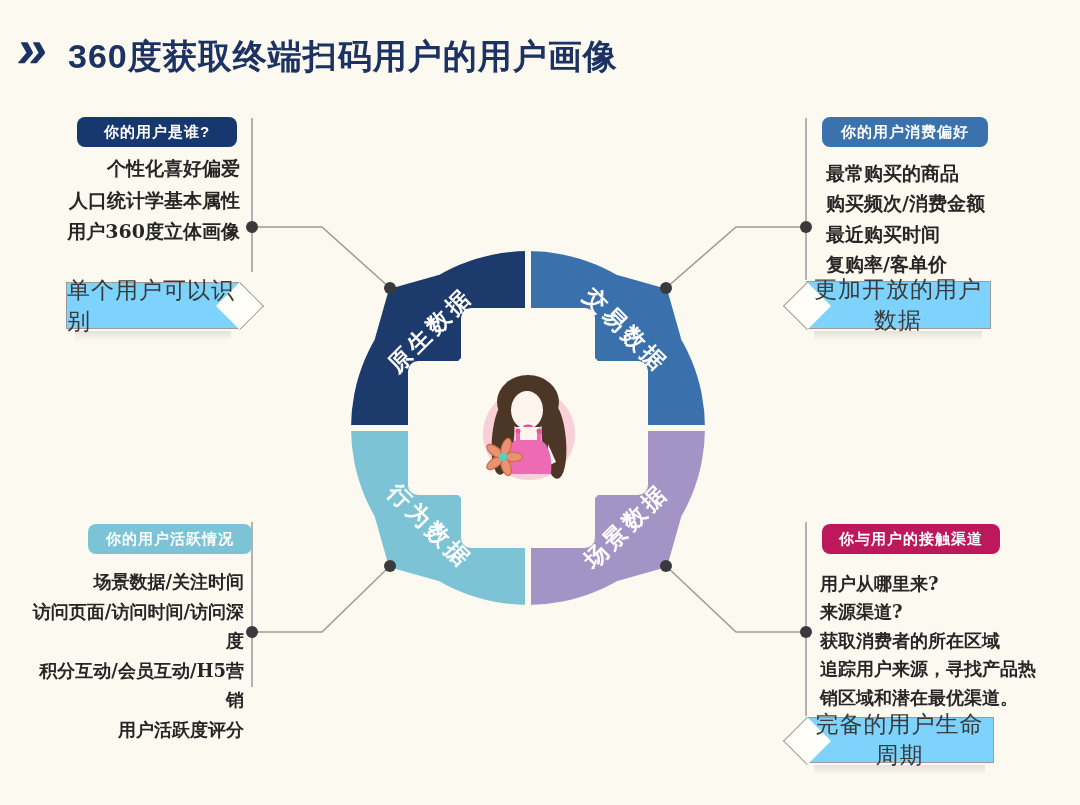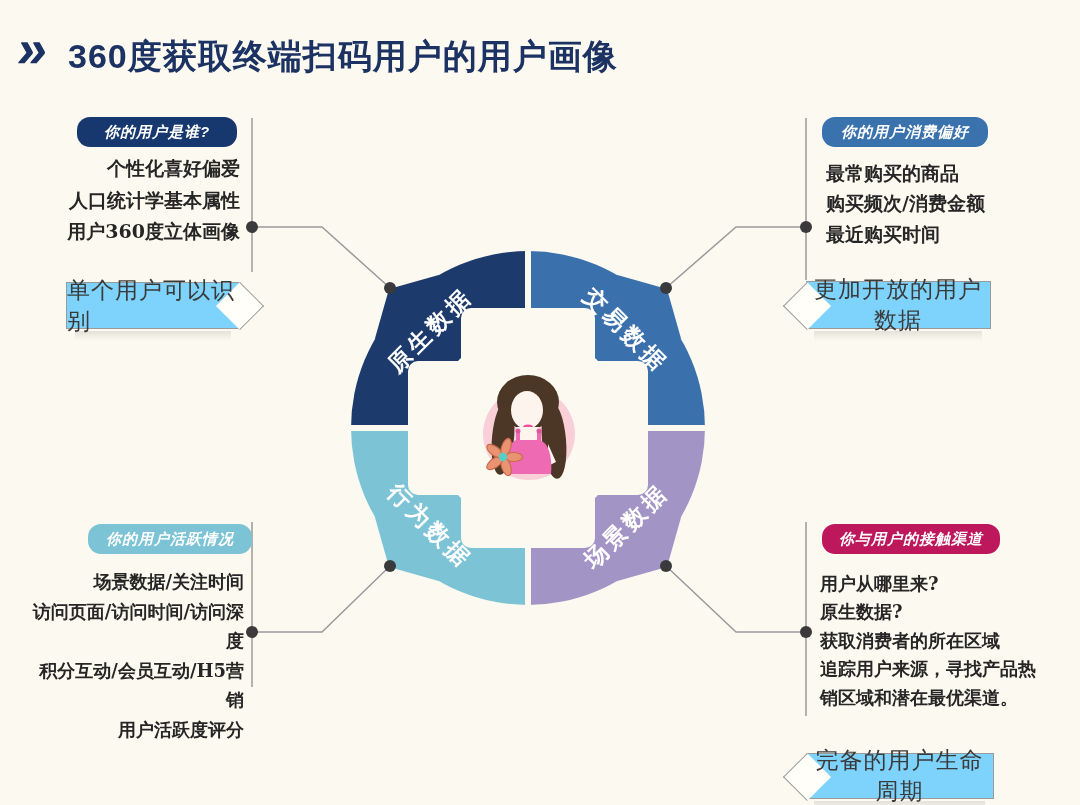--- a/index.html
+++ b/index.html
@@ -16,24 +16,23 @@
     font-size:54px;font-weight:800;color:#1b3263;line-height:60px;
     transform:skewX(-8deg);
   }
   .page-title{
     position:absolute;left:68px;top:34px;margin:0;
     font-size:34px;font-weight:800;color:#1b3263;letter-spacing:1px;
   }
 
   
   .sec-header{
-    position:absolute;height:30px;line-height:30px;border-radius:13px;
+    position:absolute;height:30px;line-height:30px;border-radius:8px;
     color:#fff;font-size:15px;font-weight:700;text-align:center;
     letter-spacing:1px;
-    font-style:italic;
   }
   .hdr-tl{left:77px;top:117px;width:160px;background:#17386e;}
   .hdr-tr{left:822px;top:117px;width:166px;background:#3a72ad;}
   .hdr-bl{left:88px;top:524px;width:164px;background:#7cc3d6;}
   .hdr-br{left:822px;top:524px;width:178px;background:#be185d;}
 
   
   .sec-lines{position:absolute;color:#262626;
     font-family:"DejaVu Serif","Liberation Serif",serif;font-weight:700;}
   .lines-tl{left:38px;top:153px;width:202px;text-align:right;font-size:19px;line-height:31.5px;}
@@ -62,21 +61,21 @@
     border-left:1.5px solid #9a9a9a;border-bottom:1.5px solid #9a9a9a;
   }
   .arrow-box .lbl{position:relative;z-index:2;}
   .arrow-box::after{ 
     content:'';position:absolute;top:calc(100% + 3px);left:8px;right:8px;height:10px;
     background:linear-gradient(to bottom, rgba(140,140,140,0.22), rgba(140,140,140,0));
   }
   .ab-tl{left:66px;top:282px;width:172px;height:45px;}
   .ab-tr{left:806px;top:281px;width:184px;height:46px;}
   .ab-bl{left:68px;top:688px;width:170px;height:45px;}
-  .ab-br{left:806px;top:717px;width:187px;height:44px;margin-top:36px;}
+  .ab-br{left:806px;top:717px;width:187px;height:44px;}
 
   
   .seg-label{
     position:absolute;width:150px;height:28px;line-height:28px;
     text-align:center;color:#ffffff;font-size:23px;font-weight:700;
     letter-spacing:4px;
   }
   .seg-tl{left:355px;top:316px;transform:rotate(-45deg);}
   .seg-tr{left:551px;top:316px;transform:rotate(45deg);}
   .seg-bl{left:355px;top:512px;transform:rotate(45deg);}
@@ -182,38 +181,39 @@
   <div class="arrow-box dir-right ab-tl">
     <span class="tip"></span>
     <span class="lbl">单个用户可以识别</span>
   </div>
 
   <div class="sec-header hdr-tr">你的用户消费偏好</div>
   <div class="sec-lines lines-tr">
     <div>最常购买的商品</div>
     <div>购买频次/消费金额</div>
     <div>最近购买时间</div>
+    <div>复购率/客单价</div>
   </div>
   <div class="arrow-box dir-left ab-tr">
     <span class="tip"></span>
     <span class="lbl">更加开放的用户数据</span>
   </div>
 
   <div class="sec-header hdr-bl">你的用户活跃情况</div>
   <div class="sec-lines lines-bl">
     <div>场景数据/关注时间</div>
     <div>访问页面/访问时间/访问深度</div>
     <div>积分互动/会员互动/H5营销</div>
     <div>用户活跃度评分</div>
   </div>
 
   <div class="sec-header hdr-br">你与用户的接触渠道</div>
   <div class="sec-lines lines-br">
     <div>用户从哪里来?</div>
-    <div>原生数据?</div>
+    <div>来源渠道?</div>
     <div>获取消费者的所在区域</div>
     <div>追踪用户来源，寻找产品热</div>
     <div>销区域和潜在最优渠道。</div>
   </div>
   <div class="arrow-box dir-left ab-br">
     <span class="tip"></span>
     <span class="lbl">完备的用户生命周期</span>
   </div>
 
 </div>

